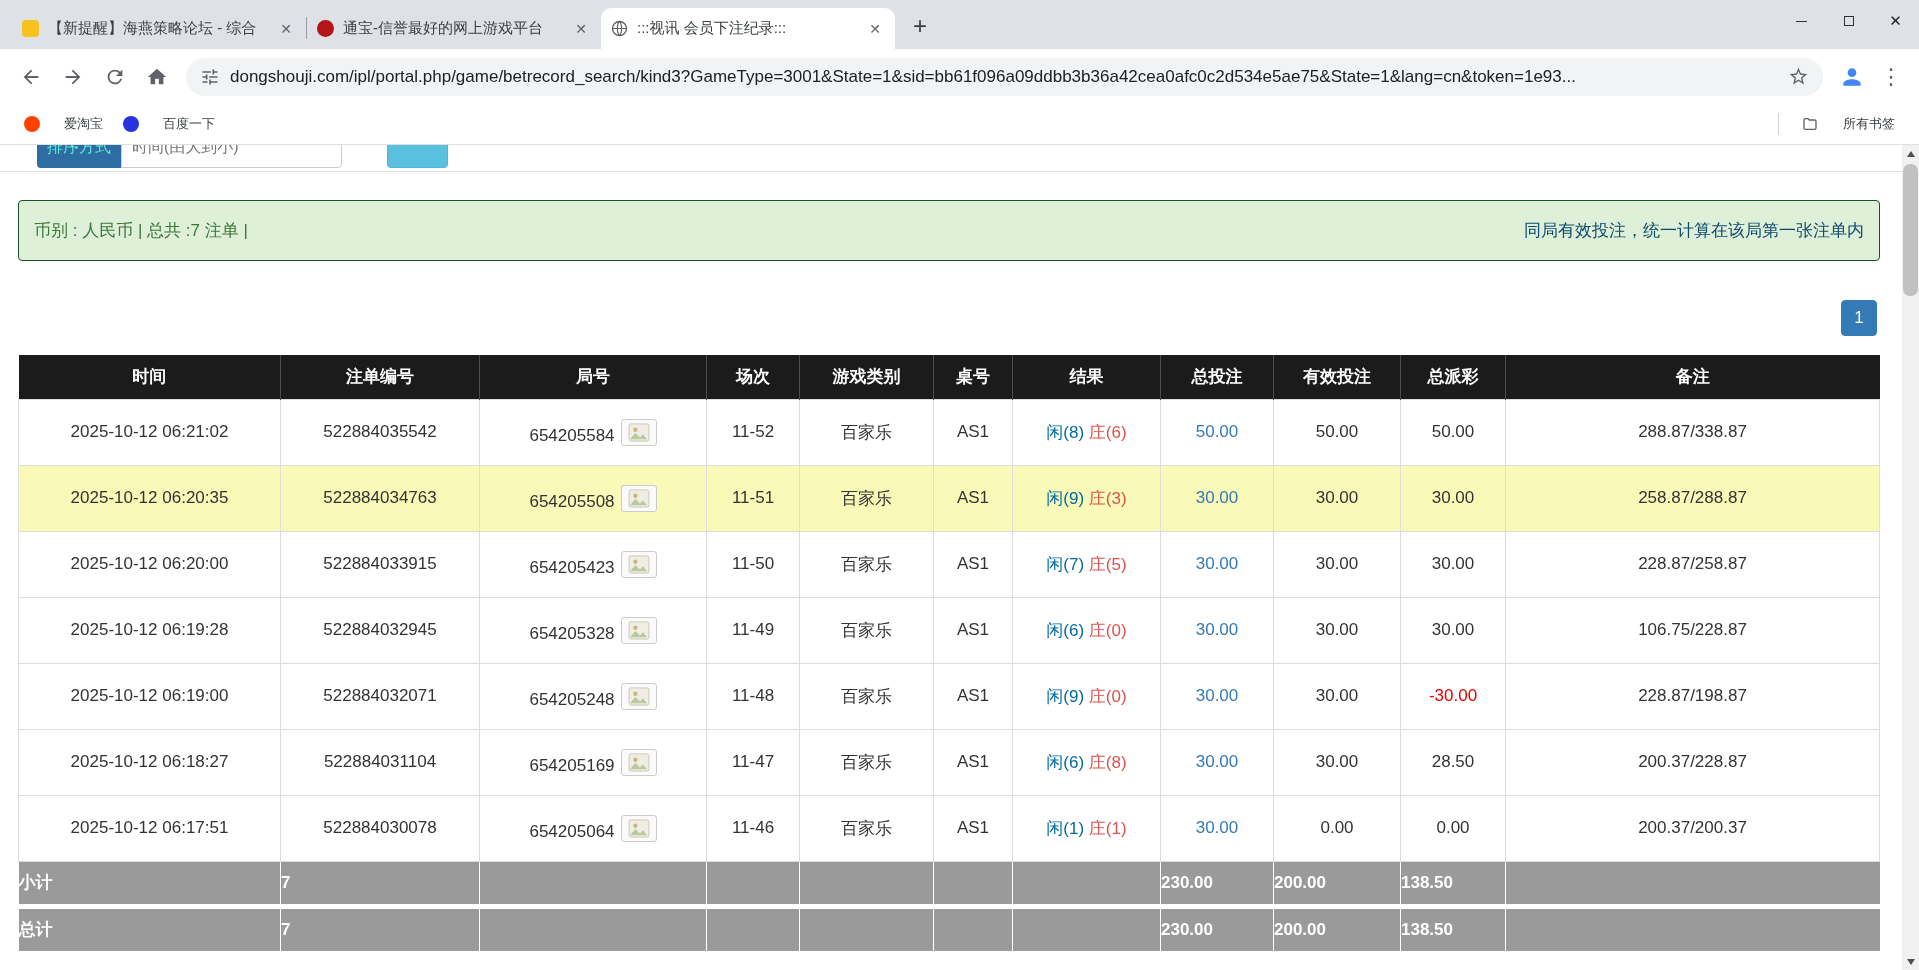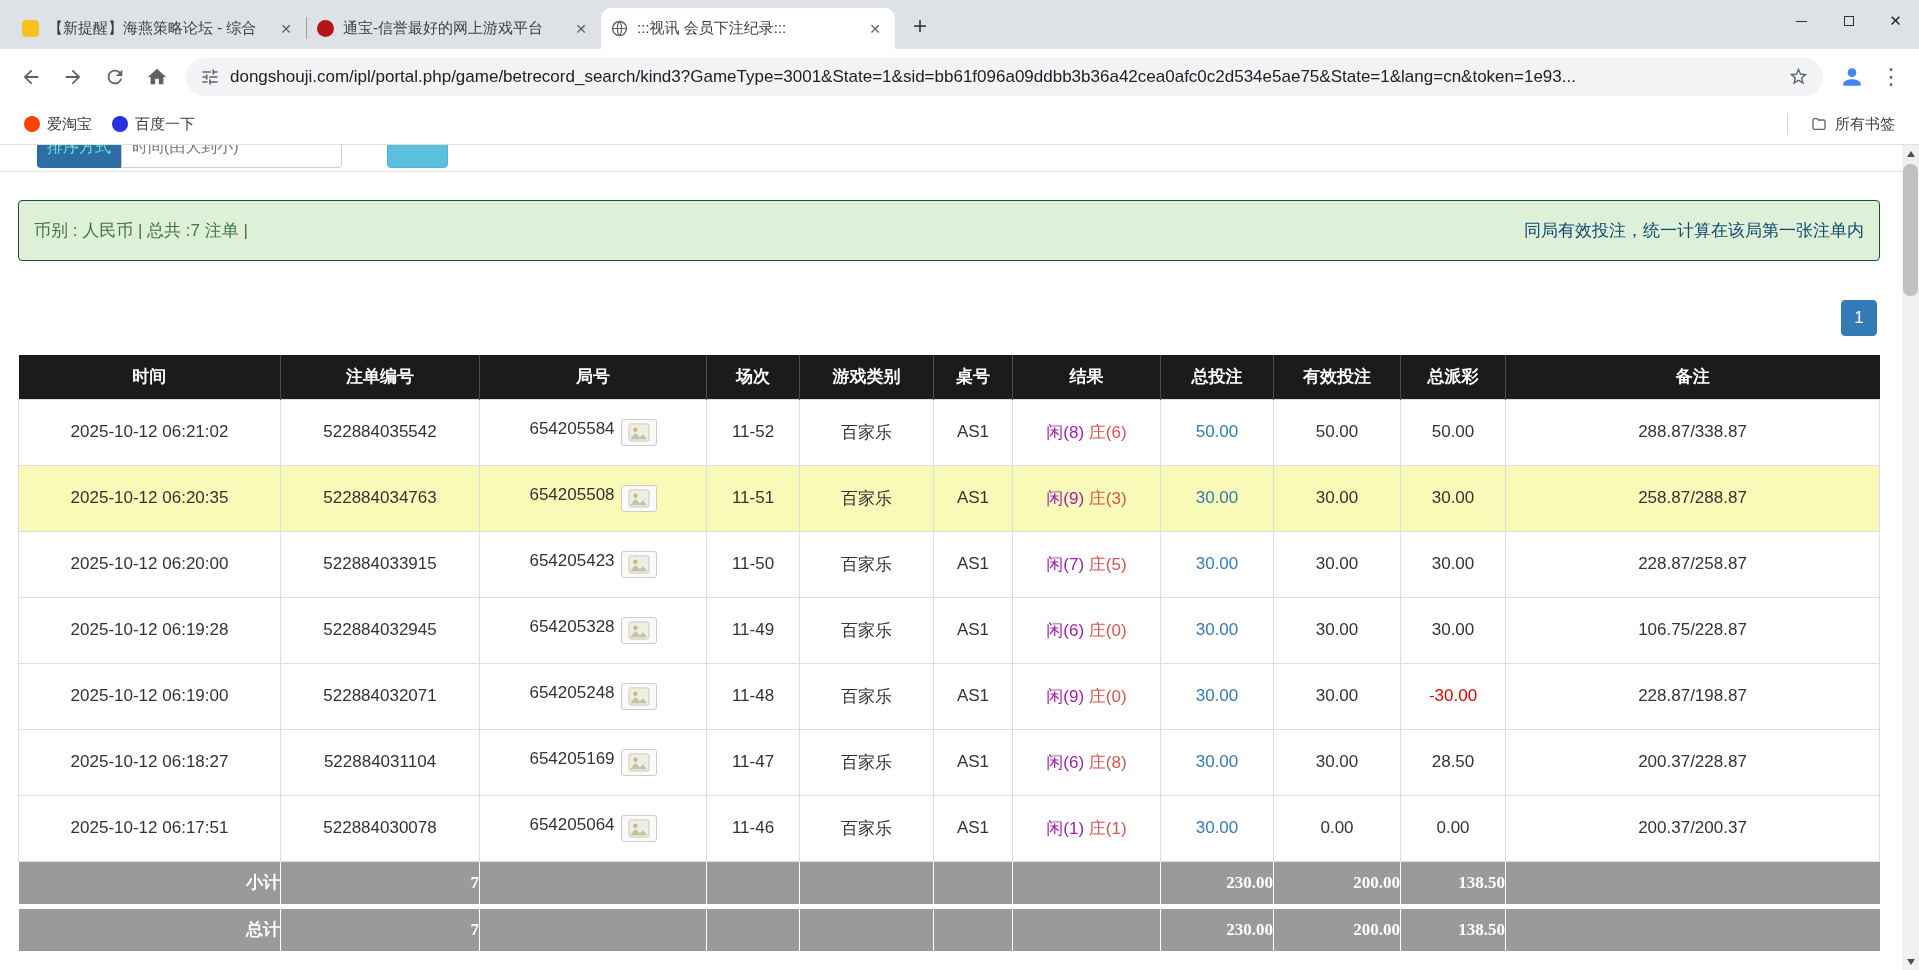--- a/index.html
+++ b/index.html
@@ -24,21 +24,21 @@
 
   
   .toolbar { height:55px; background:#fff; display:flex; align-items:center; padding:0 10px; }
   .tool-btn { width:42px; height:42px; border-radius:50%; display:flex; align-items:center; justify-content:center; flex:none; }
   .omnibox { flex:1; height:38px; background:#f1f3f4; border-radius:19px; display:flex; align-items:center; padding:0 14px; margin:0 8px; min-width:0; }
   .omni-url { font-size:17px; color:#202124; white-space:nowrap; overflow:hidden; flex:1; margin:0 10px; }
   .menu-dots { font-size:22px; color:#5f6368; letter-spacing:0; }
 
   
   .bookmarks { height:41px; background:#fff; display:flex; align-items:center; padding:0 14px; border-bottom:1px solid #dcdfe3; }
-  .bm { display:flex; align-items:center; gap:7px; font-size:15px; color:#3c4043; padding:4px 10px; border-radius:14px; }
+  .bm { display:flex; align-items:center; gap:24px; font-size:13px; color:#3c4043; padding:4px 10px; border-radius:14px; }
   .bm-ico { width:16px; height:16px; border-radius:50%; flex:none; }
   .bm-ico-taobao { background:#ff4200; }
   .bm-ico-baidu { background:#2932e1; }
   .bm-right { margin-left:auto; display:flex; align-items:center;padding-left:12px; }
   .bm-sep { width:1px; height:22px; background:#d0d3d7; margin-right:12px; }
 
   
   .content { position:relative; height:825px; background:#fff; }
   .main { position:absolute; left:0; top:0; right:17px; bottom:0; overflow:hidden; }
 
@@ -53,27 +53,27 @@
   .summary-left { color:#3c763d; }
   .summary-right { color:#0c4a6e; }
 
   .page-btn { position:absolute; top:155px; right:25px; width:36px; height:36px; background:#337ab7; border:1px solid #337ab7; color:#fff; font-size:17px; border-radius:4px; display:flex; align-items:center; justify-content:center; }
 
   table.records { position:absolute; top:210px; left:18px; width:1862px; border-collapse:collapse; table-layout:fixed; font-size:17px; }
   .records th { background:#1b1b1b; color:#fff; height:44px; font-weight:bold; border-right:1px solid #4d4d4d; text-align:center; }
   .records th:last-child { border-right:none; }
   .records tbody td { border:1px solid #ddd; height:66px; text-align:center; color:#333; background:#fff; }
   .records tbody tr.hl td { background:#fafab8; }
-  .player { color:#a21caf; }
+  .player { color:#0369a1; }
   .banker { color:#d9534f; }
   .betlink { color:#337ab7; }
   .neg { color:#e60000; }
-  .round-wrap { display:flex; align-items:flex-start; justify-content:center; gap:6px; }
+  .round-wrap { display:flex; align-items:flex-end; justify-content:center; gap:6px; }
   .video-btn { background:#fafafa; border:1px solid #ccc; border-radius:3px; padding:3px 6px; display:inline-flex; align-items:center; }
-  .records tfoot td { background:#9a9a9a; color:#fff; font-weight:bold; height:45px; text-align:right; border:none; border-right:1px solid #fff;font-family:Liberation Serif, serif; }
+  .records tfoot td { background:#9a9a9a; color:#fff; font-weight:bold; height:45px; text-align:left; border:none; border-right:1px solid #fff; }
   .records tfoot td:last-child { border-right:none; }
   .records tfoot tr.grand td { border-top:5px solid #fff; }
 
   
   .scrollbar { position:absolute; right:0; top:0; width:17px; height:100%; background:#f1f1f1; }
   .sb-btn { position:absolute; left:0; width:17px; height:17px; display:flex; align-items:center; justify-content:center; }
   .sb-up { top:0; } .sb-down { bottom:0; }
   .tri-up { width:0; height:0; border-left:4px solid transparent; border-right:4px solid transparent; border-bottom:6px solid #505050; }
   .tri-down { width:0; height:0; border-left:4px solid transparent; border-right:4px solid transparent; border-top:6px solid #505050; }
   .sb-thumb { position:absolute; top:19px; left:1px; width:15px; height:132px; background:#c1c1c1; border-radius:7px; }

